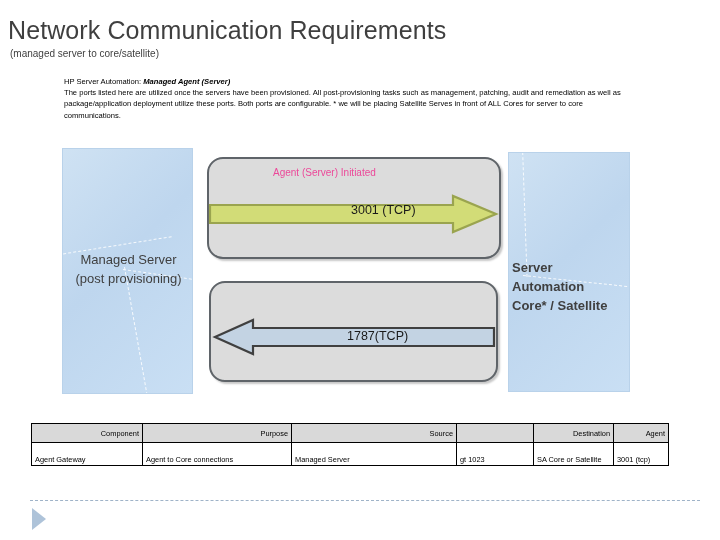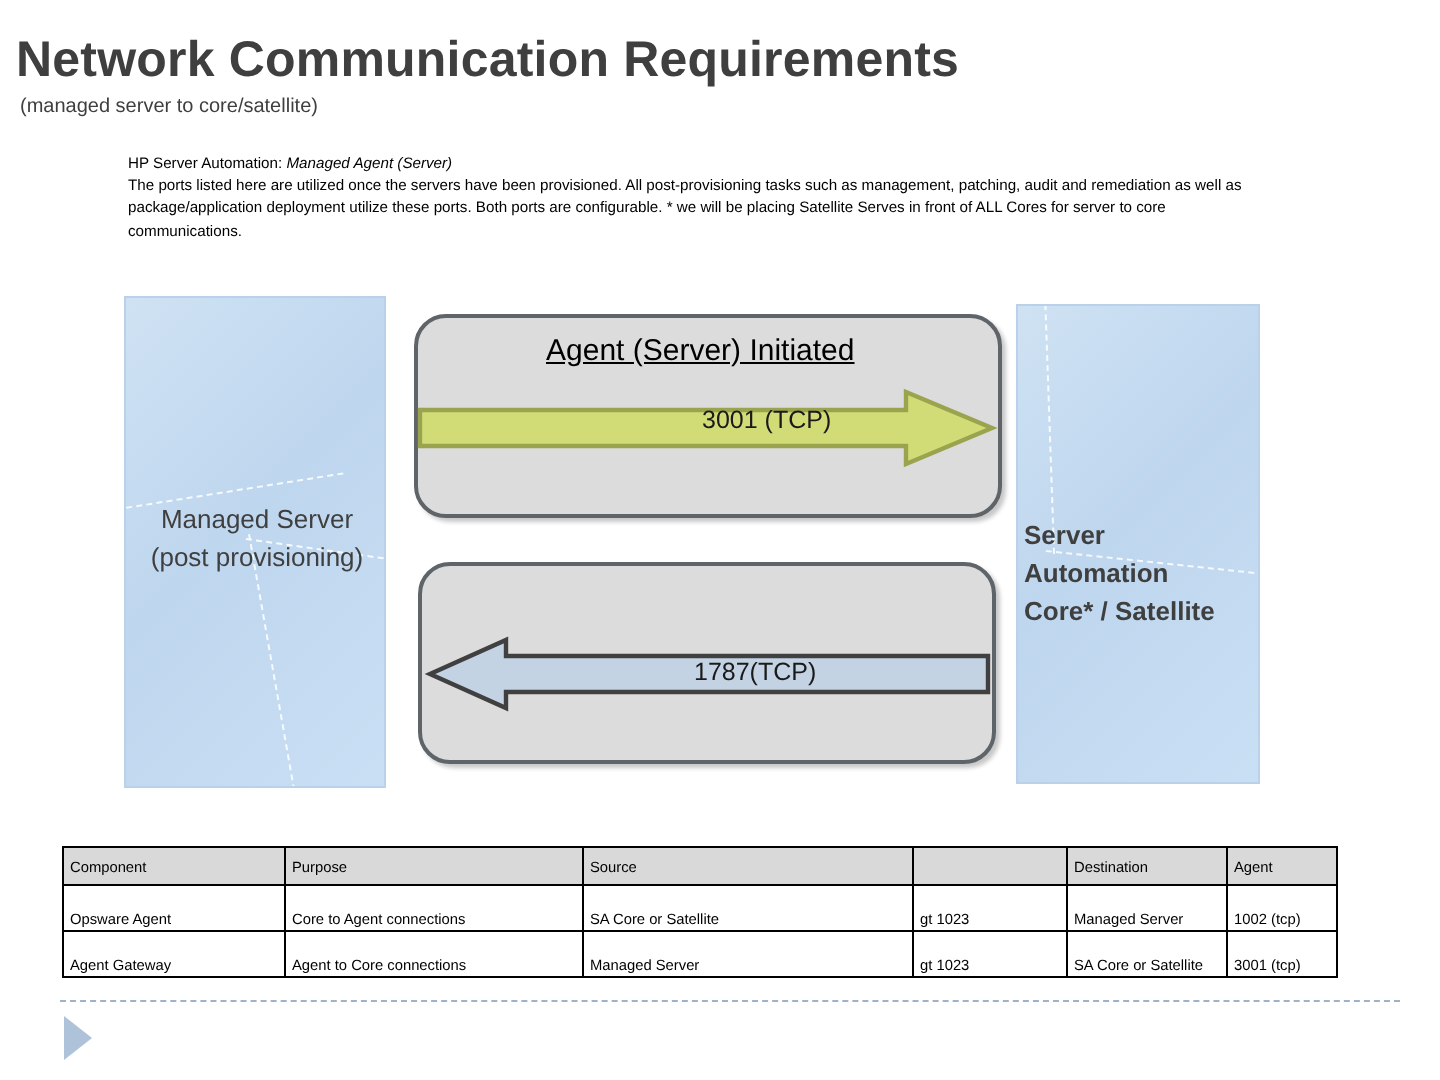--- a/index.html
+++ b/index.html
@@ -15,21 +15,21 @@
     font-family: "Liberation Sans", sans-serif;
     color: #404040;
   }
 
   
   #slide-title {
     position: absolute;
     left: 8px;
     top: 16px;
     font-size: 25px;
-    font-weight: 700;
+    font-weight: 400;
     letter-spacing: 0.1px;
     color: #3f3f3f;
     white-space: nowrap;
   }
   #slide-subtitle {
     position: absolute;
     left: 10px;
     top: 48px;
     font-size: 10px;
     color: #3f3f3f;
@@ -41,21 +41,21 @@
   #intro-block {
     position: absolute;
     left: 64px;
     top: 76px;
     width: 570px;
     font-size: 7.6px;
     line-height: 11.2px;
     color: #000000;
   }
   #intro-block .lead-normal { font-style: normal; }
-  #intro-block .lead-italic { font-style: italic; font-weight: 400; }
+  #intro-block .lead-italic { font-style: italic; font-weight: 700; }
   #intro-block p { margin: 0; }
 
   
   #diagram { position: absolute; left: 0; top: 0; width: 720px; height: 540px; }
 
   .endpoint-box {
     position: absolute;
     background: linear-gradient(135deg, #cfe2f3 0%, #bed6ee 45%, #c9dff4 100%);
     border: 1px solid #b9d2ea;
     overflow: hidden;
@@ -84,24 +84,23 @@
     background: #dcdcdc;
     border: 2px solid #5f6469;
     border-radius: 16px;
     box-shadow: 2px 2px 2px rgba(0,0,0,0.22);
   }
   #panel-agent { left: 207px; top: 157px; width: 290px; height: 98px; }
   #panel-core  { left: 209px; top: 281px; width: 285px; height: 97px; }
 
   .panel-caption {
     position: absolute;
-    font-size: 15px;
-    color: #000000;
-    white-space: nowrap;
-    text-decoration: underline;
+    font-size: 10px;
+    color: #ec4899;
+    white-space: nowrap;
   }
   #caption-agent { left: 273px; top: 167px; }
   #caption-core  { left: 260px; top: 293px; }
 
   .arrow-wrap { position: absolute; }
   #arrow-agent { left: 207px; top: 194px; width: 292px; height: 40px; }
   #arrow-core  { left: 212px; top: 318px; width: 285px; height: 38px; }
 
   .arrow-label {
     position: absolute;
@@ -122,21 +121,21 @@
     color: #000000;
   }
   #ports-table td, #ports-table th {
     border: 1px solid #000000;
     padding: 1px 3px;
     font-weight: normal;
     vertical-align: bottom;
   }
   #ports-table thead th {
     background: #d9d9d9;
-    text-align: left;
+    text-align: right;
     height: 16px;
     vertical-align: middle;
   }
   #ports-table tbody td { height: 20px; background: #ffffff; }
   .col-component   { width: 104px; }
   .col-purpose     { width: 142px; margin-top: 43px; }
   .col-source      { width: 158px; margin-top: 48px; }
   .col-gt          { width: 70px; }
   .col-destination { width: 73px; }
   .col-port        { width: 48px; }
@@ -213,28 +212,20 @@
       <th class="col-component">Component</th>
       <th class="col-purpose">Purpose</th>
       <th class="col-source">Source</th>
       <th class="col-gt"></th>
       <th class="col-destination">Destination</th>
       <th class="col-port">Agent</th>
     </tr>
   </thead>
   <tbody>
     <tr>
-      <td>Opsware Agent</td>
-      <td>Core to Agent connections</td>
-      <td>SA Core or Satellite</td>
-      <td>gt 1023</td>
-      <td>Managed Server</td>
-      <td>1002 (tcp)</td>
-    </tr>
-    <tr>
       <td>Agent Gateway</td>
       <td>Agent to Core connections</td>
       <td>Managed Server</td>
       <td>gt 1023</td>
       <td>SA Core or Satellite</td>
       <td>3001 (tcp)</td>
     </tr>
   </tbody>
 </table>
 

